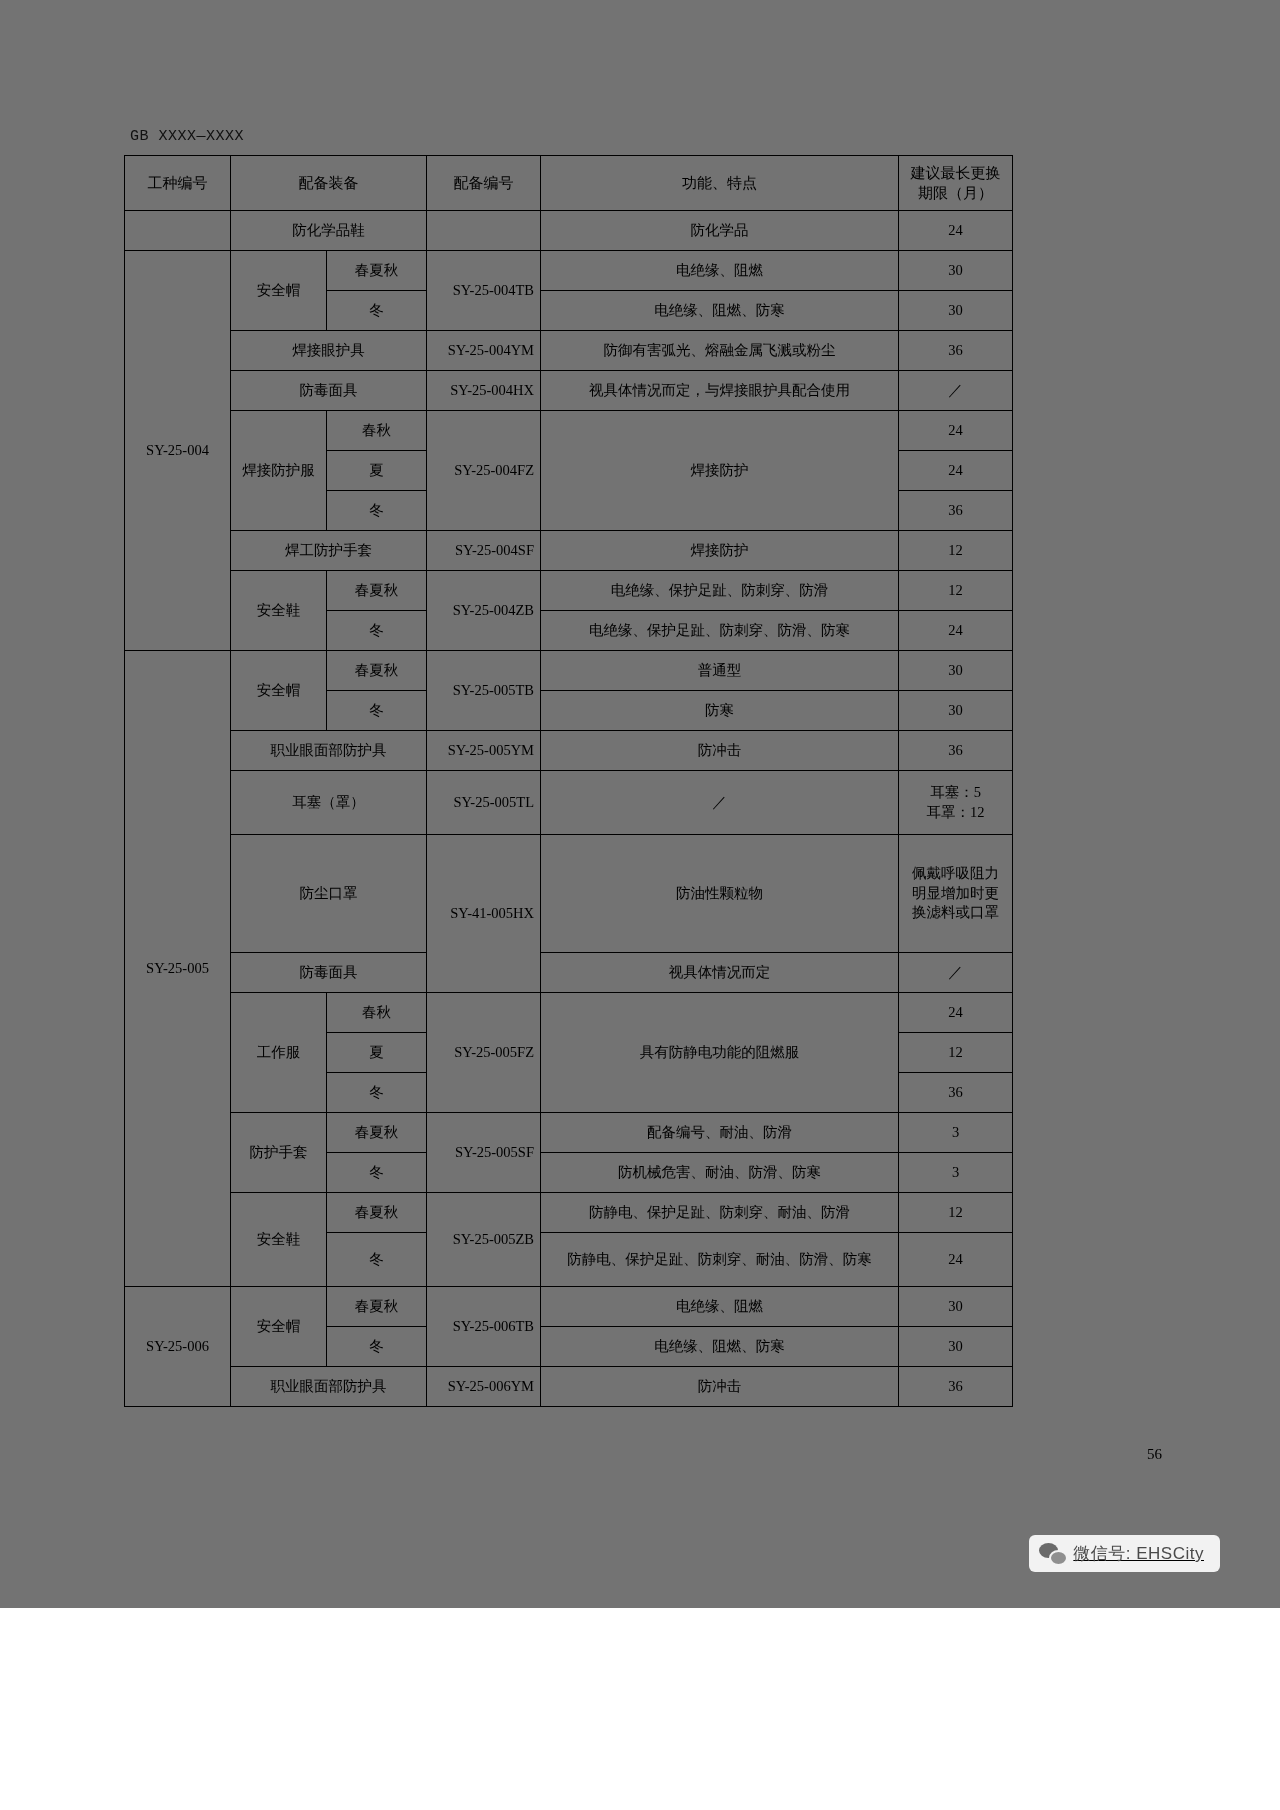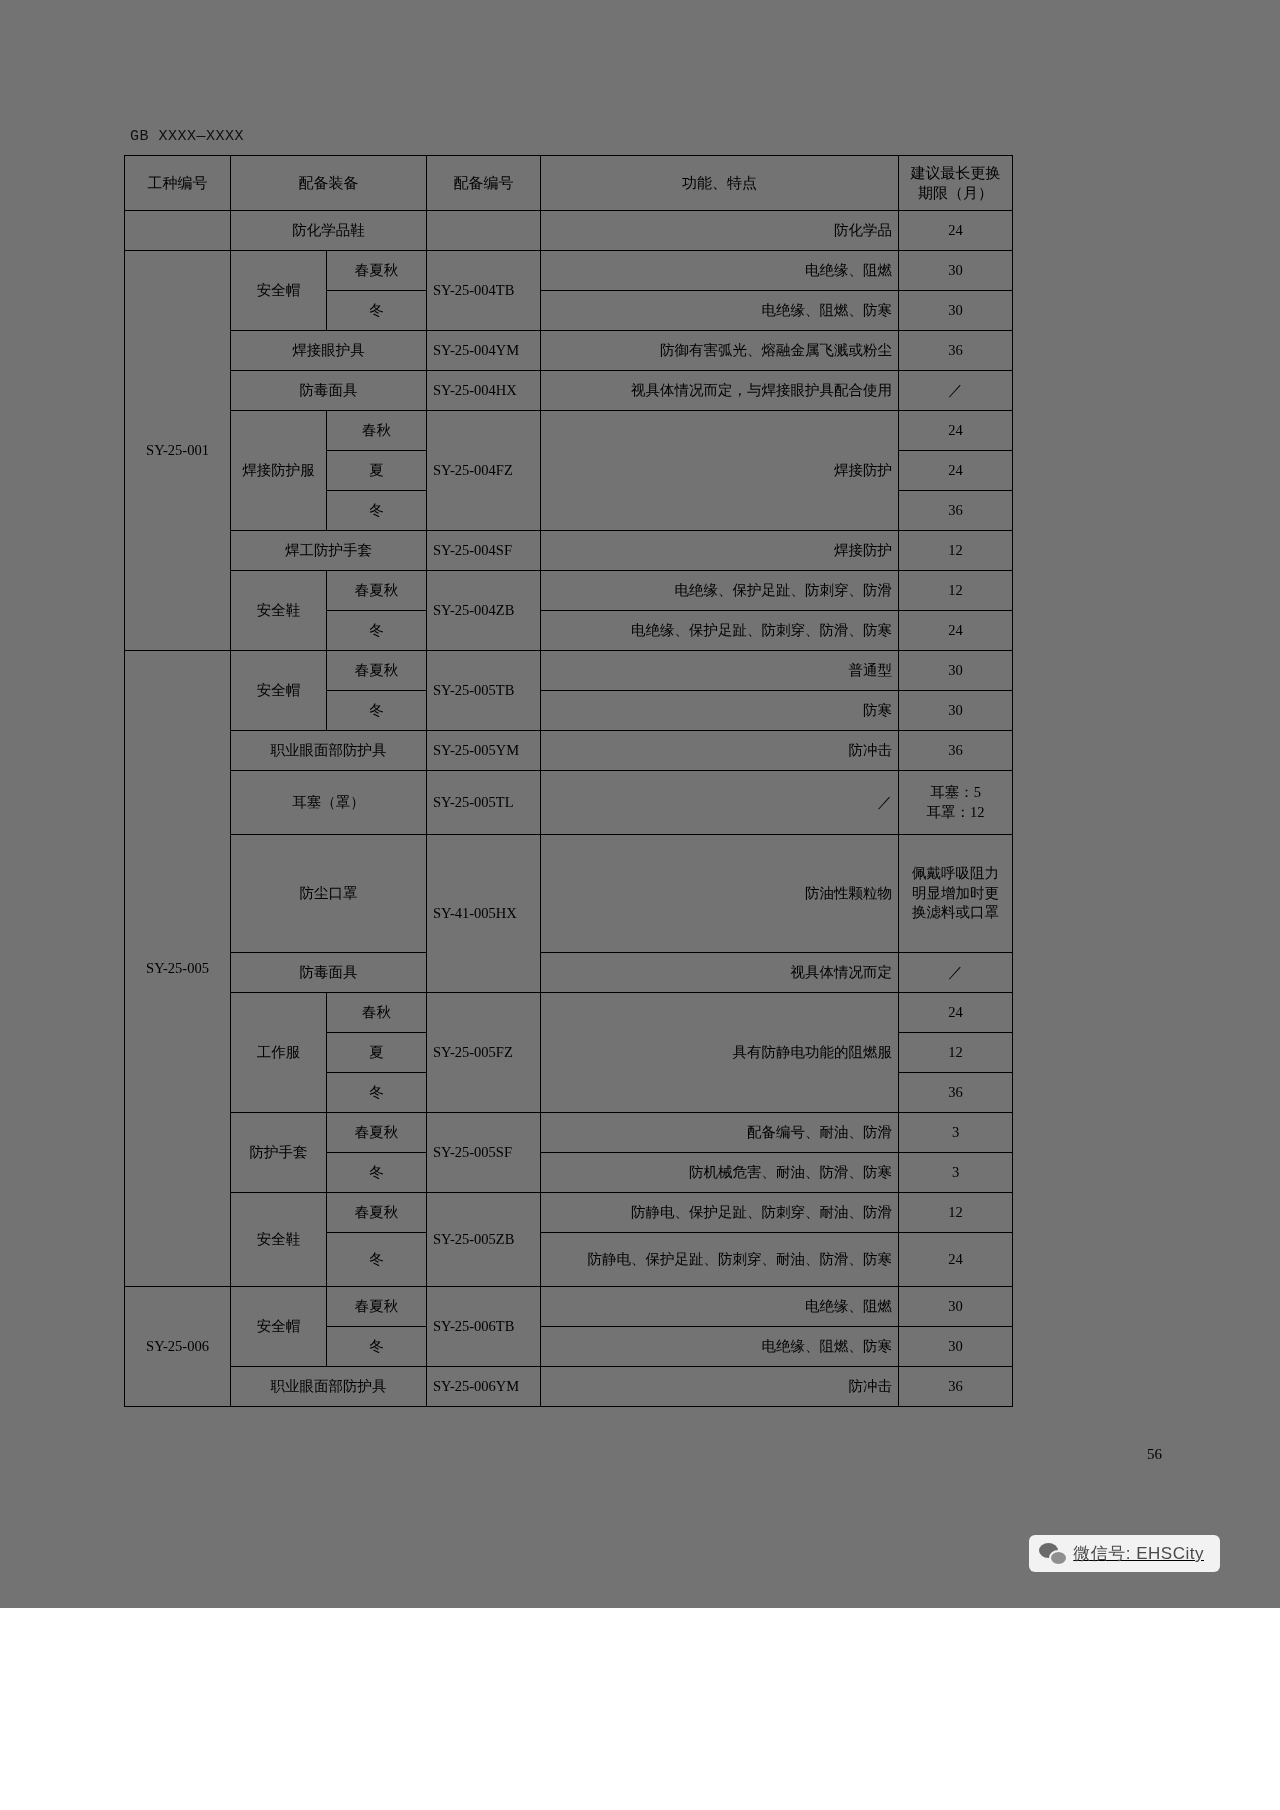--- a/index.html
+++ b/index.html
@@ -48,22 +48,22 @@
     font-weight: normal;
     line-height: 1.35;
   }
   th {
     text-align: center;
     font-weight: bold;
     font-size: 15px;
     height: 46px;
   }
   .c-center { text-align: center; }
-  .c-left { text-align: right; }
-  td.code { text-align: left; }
+  .c-left { text-align: center; }
+  td.code { text-align: right; }
   .col1 { width: 106px; }
   .col2a { width: 96px; }
   .col2b { width: 100px; }
   .col3 { width: 114px; }
   .col4 { width: 358px; }
   .col5 { width: 114px; }
   .rowh { height: 40px; }
   .page-num {
     position: absolute;
     right: 118px;
@@ -140,21 +140,21 @@
 
       <tr class="rowh">
         <td class="c-center"></td>
         <td colspan="2" class="c-center">防化学品鞋</td>
         <td class="code"></td>
         <td class="c-left">防化学品</td>
         <td class="c-center">24</td>
       </tr>
 
       <tr class="rowh">
-        <td class="c-center" rowspan="10">SY-25-001</td>
+        <td class="c-center" rowspan="10">SY-25-004</td>
         <td class="c-center" rowspan="2">安全帽</td>
         <td class="c-center">春夏秋</td>
         <td class="code" rowspan="2">SY-25-004TB</td>
         <td class="c-left">电绝缘、阻燃</td>
         <td class="c-center">30</td>
       </tr>
       <tr class="rowh">
         <td class="c-center">冬</td>
         <td class="c-left">电绝缘、阻燃、防寒</td>
         <td class="c-center">30</td>

